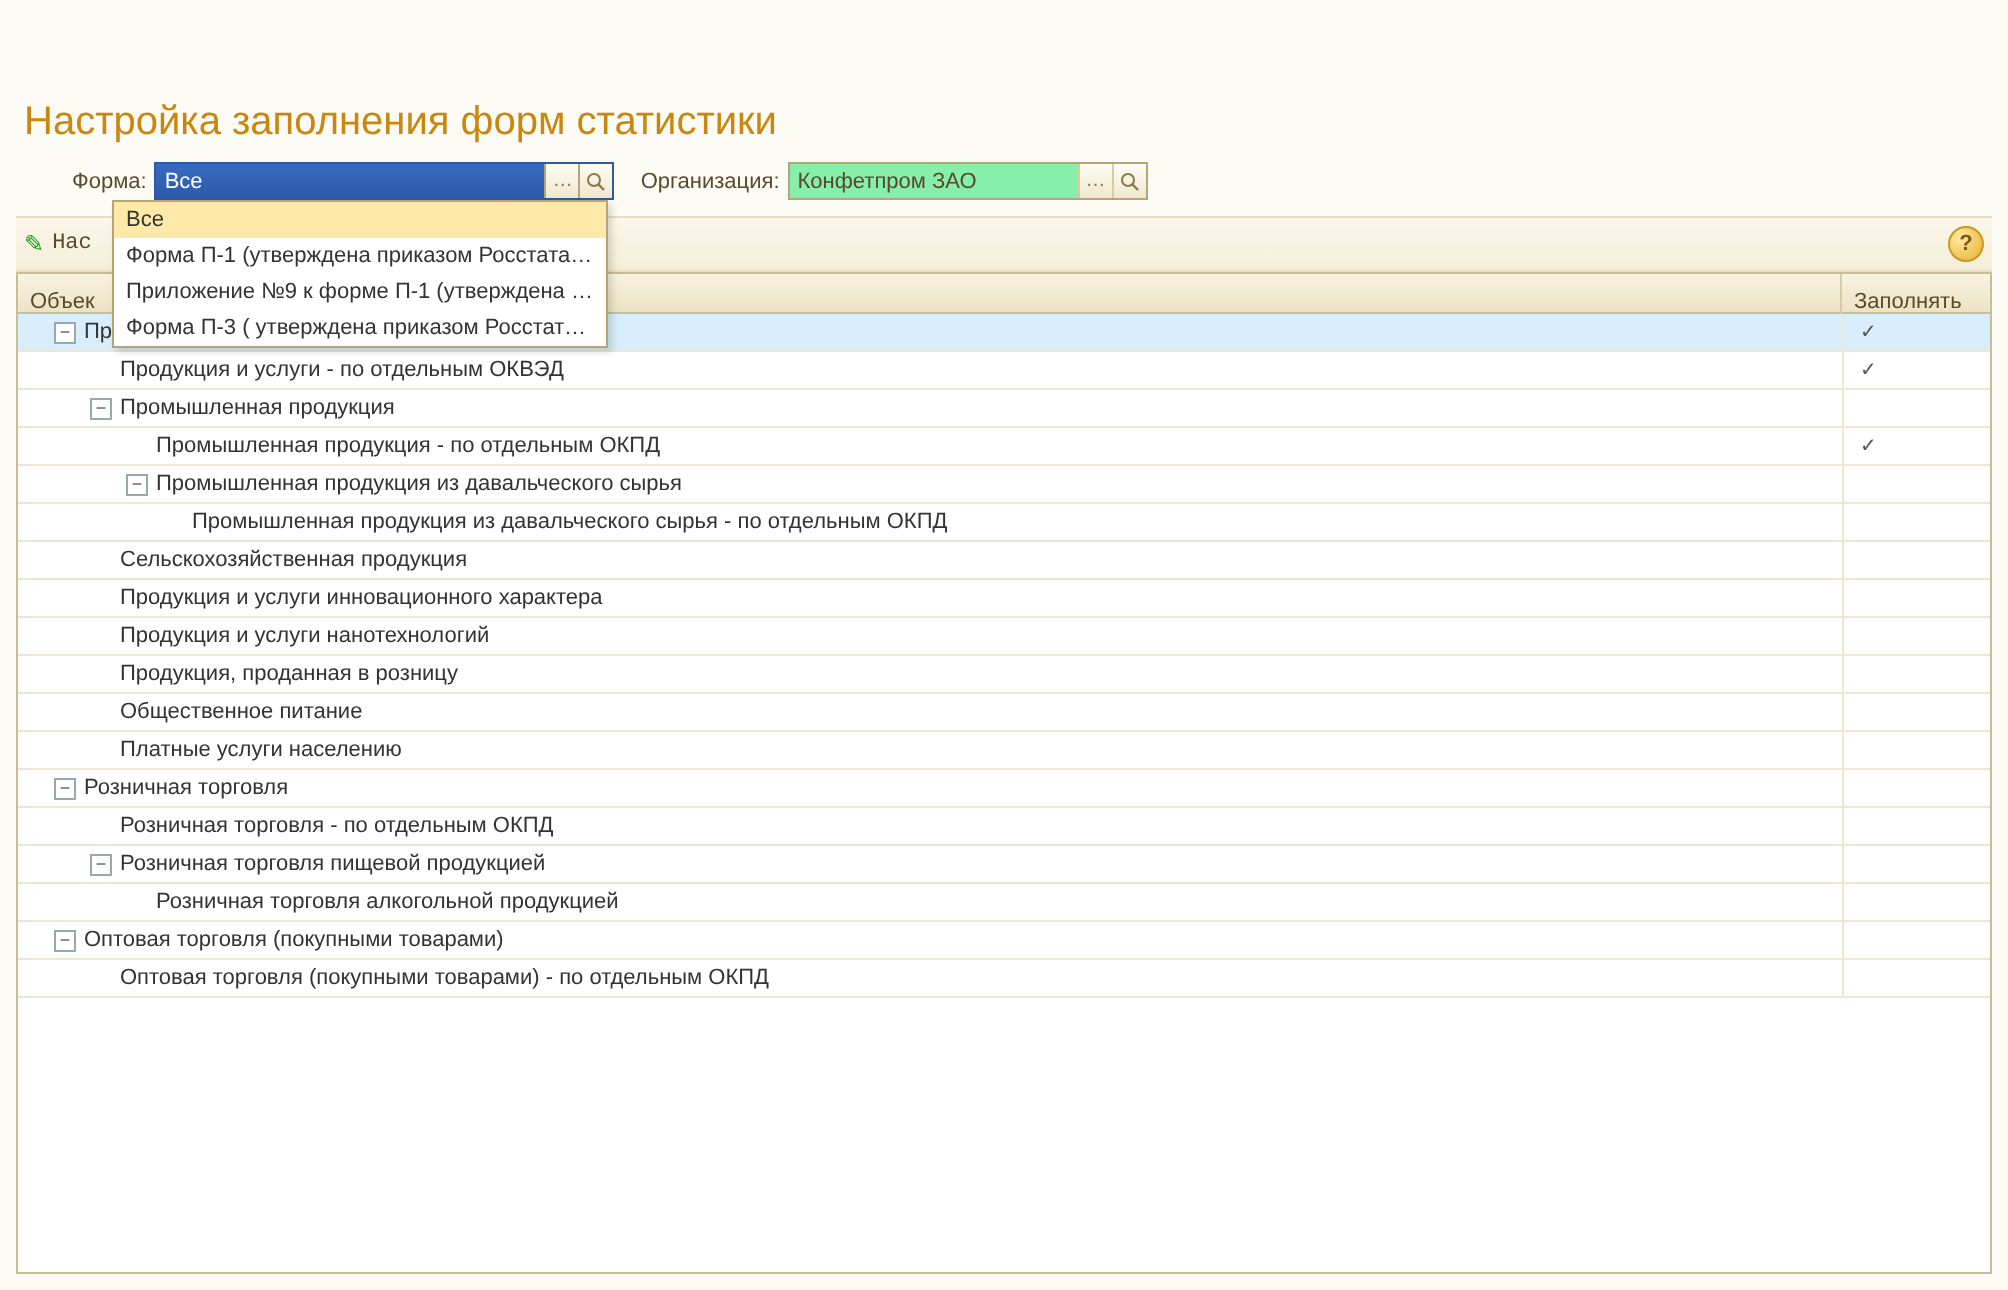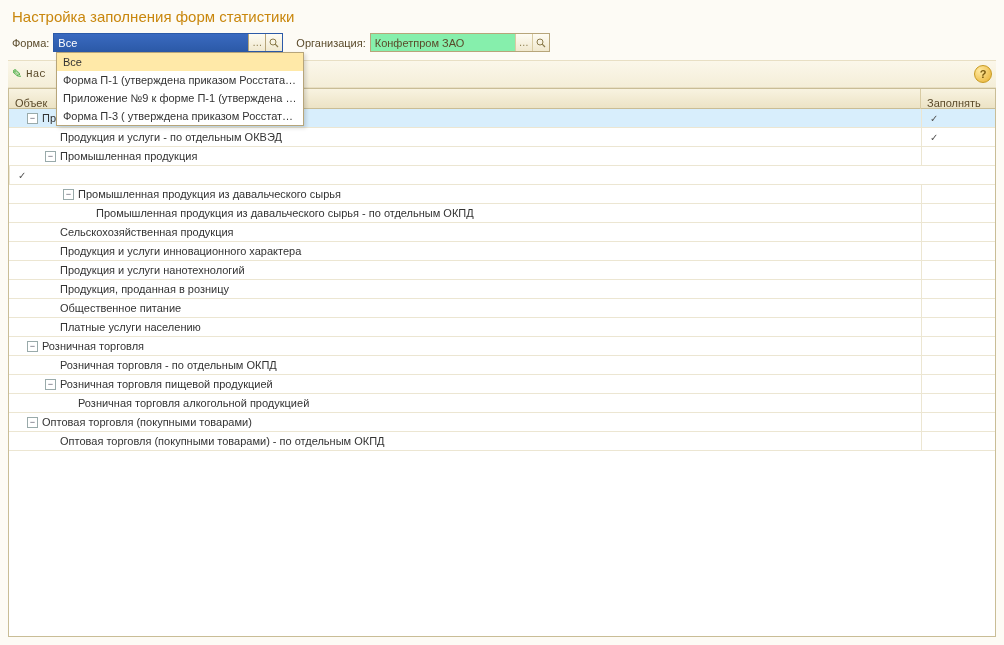--- a/index.html
+++ b/index.html
@@ -1,20 +1,20 @@
 <!DOCTYPE html>
 <html><head>
 <meta charset="utf-8">
 <style>
   * { box-sizing: border-box; margin: 0; padding: 0; }
   html, body { width: 1004px; height: 645px; font-family: Arial, sans-serif; font-size: 11px; background: #fdfbf5; color: #5a4a2a; overflow: hidden; }
   .window { width: 1004px; height: 645px; display: flex; flex-direction: column; padding: 4px 8px 8px 8px; }
-  .title { font-size: 15px; color: #c9870d; padding: 4px 0 8px 4px; font-weight: normal; }
+  .title { font-size: 20px; color: #c9870d; padding: 4px 0 8px 4px; font-weight: normal; margin-top: 42px; }
   .filters { display: flex; align-items: center; gap: 4px; padding: 0 4px 8px 4px; position: relative; }
-  .flabel { color: #5a4a2a; }
+  .flabel { color: #5a4a2a; margin-left: 24px; }
   .combo { display: inline-flex; align-items: center; height: 19px; border: 1px solid #b7a57a; background: #86efac; }
   .combo.sel { background: linear-gradient(#3a6ac0, #2c5aa8); color: #fff; border-color: #2c5aa8; }
   .combo-input { flex: 1; padding: 0 4px; white-space: nowrap; overflow: hidden; }
   .combo-btn { width: 17px; height: 17px; display: inline-flex; align-items: center; justify-content: center; border-left: 1px solid #d8cba3; cursor: pointer; background: linear-gradient(#fefcf3,#f0e8ce); color: #8a7a4a; font-size: 10px; }
   .combo.sel .combo-btn { background: linear-gradient(#fefcf3,#f0e8ce); color: #8a7a4a; border-left-color: #b7a57a; }
   .dropdown { position: absolute; top: 19px; left: 48px; width: 248px; background: #fff; border: 1px solid #b7a57a; z-index: 100; box-shadow: 2px 2px 4px rgba(0,0,0,0.15); }
   .dd-item { padding: 2px 6px; color: #333; cursor: pointer; white-space: nowrap; overflow: hidden; text-overflow: ellipsis; height: 18px; line-height: 14px; }
   .dd-item.hl { background: #ffe9a8; }
   .toolbar { display: flex; align-items: center; gap: 4px; padding: 2px 4px; border-top: 1px solid #e8dfc4; border-bottom: 1px solid #e8dfc4; background: linear-gradient(#fbf7ea,#f4eed8); height: 28px; }
   .pencil { color: #1a9a1a; font-size: 12px; }
@@ -110,20 +110,25 @@
         </div>
         <div class="row">
           <div class="cell1">
             <span class="ind" style="width: 32px;"></span>
             <span class="exp ">−</span>
             <span>Промышленная продукция</span>
           </div>
           <div class="cell2"></div>
         </div>
         <div class="row">
+          <div class="cell1">
+            <span class="ind" style="width: 50px;"></span>
+            <span class="exp none"></span>
+            <span>Промышленная продукция - по отдельным ОКПД</span>
+          </div>
           <div class="cell2">
             <span class="chk"></span>
           </div>
         </div>
         <div class="row">
           <div class="cell1">
             <span class="ind" style="width: 50px;"></span>
             <span class="exp ">−</span>
             <span>Промышленная продукция из давальческого сырья</span>
           </div>

